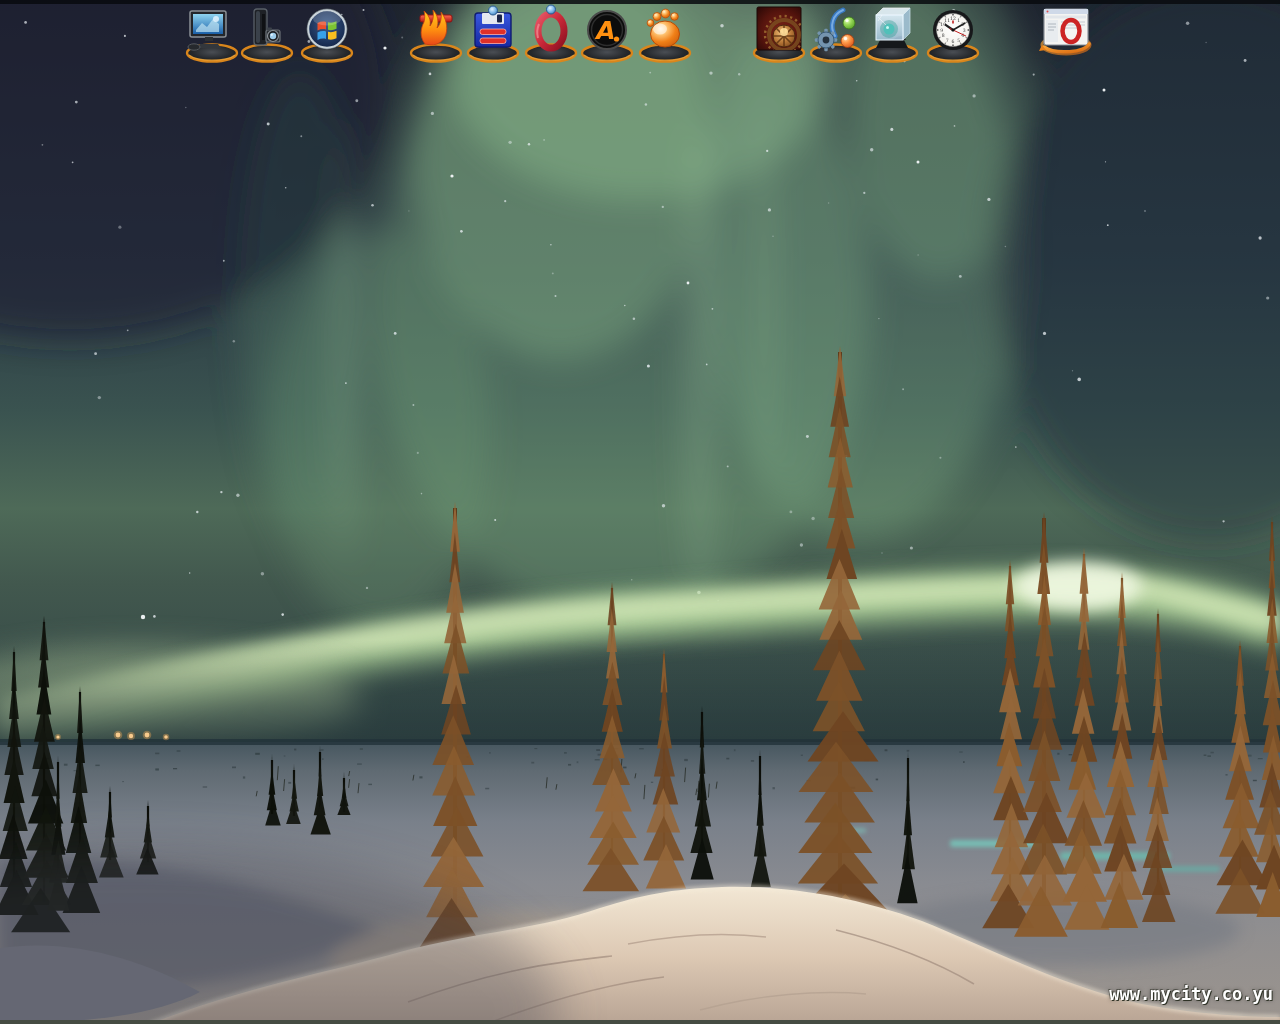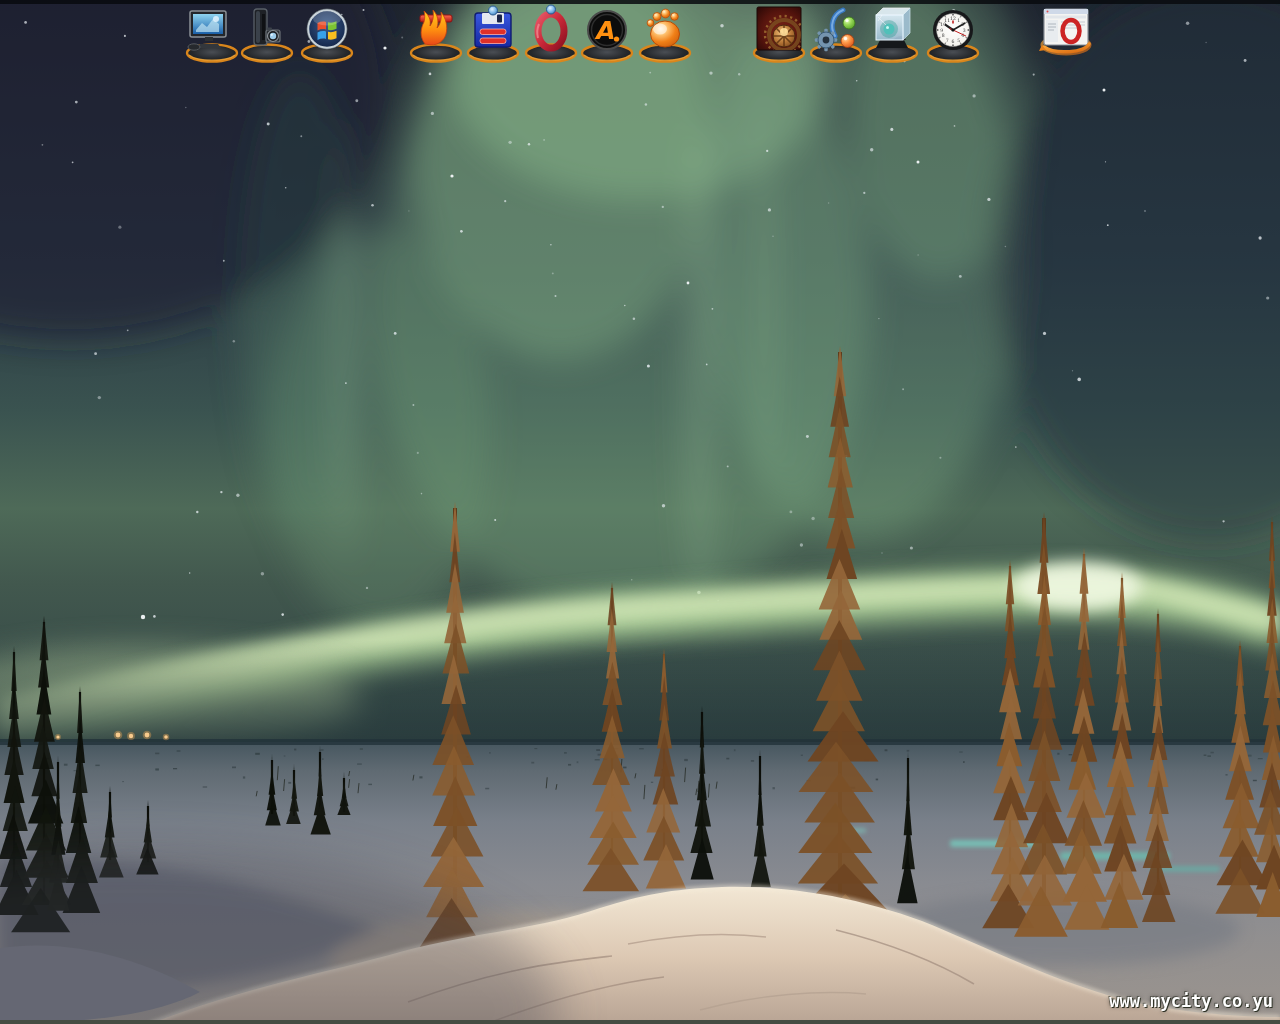--- a/index.html
+++ b/index.html
@@ -4,21 +4,21 @@
 <style>
   html,body{margin:0;padding:0;background:#15181c;}
   #desktop{position:relative;width:1280px;height:1024px;overflow:hidden;font-family:"DejaVu Sans",sans-serif;}
   #scene{position:absolute;top:0;left:0;}
   .edge-top{position:absolute;top:0;left:0;right:0;height:4px;background:rgba(8,10,14,.85);}
   .edge-bottom{position:absolute;bottom:0;left:0;right:0;height:4px;background:#454c42;}
   .dock{position:absolute;top:0;left:0;right:0;height:70px;}
   .dock-item{position:absolute;top:2px;width:58px;height:64px;cursor:pointer;}
   .dock-item svg{display:block;}
   .watermark{
-    position:absolute;right:7px;bottom:13px;
+    position:absolute;right:7px;bottom:20px;
     font:bold 17px "DejaVu Sans Mono",monospace;color:#ffffff;letter-spacing:0;
     text-shadow:1px 1px 0 rgba(42,46,34,.95),-1px -1px 0 rgba(42,46,34,.55),0 0 4px rgba(0,0,0,.55);
   }
 </style>
 </head>
 <body>
 
 <div id="desktop">
 
   <svg id="scene" width="1280" height="1024" viewBox="0 0 1280 1024">

